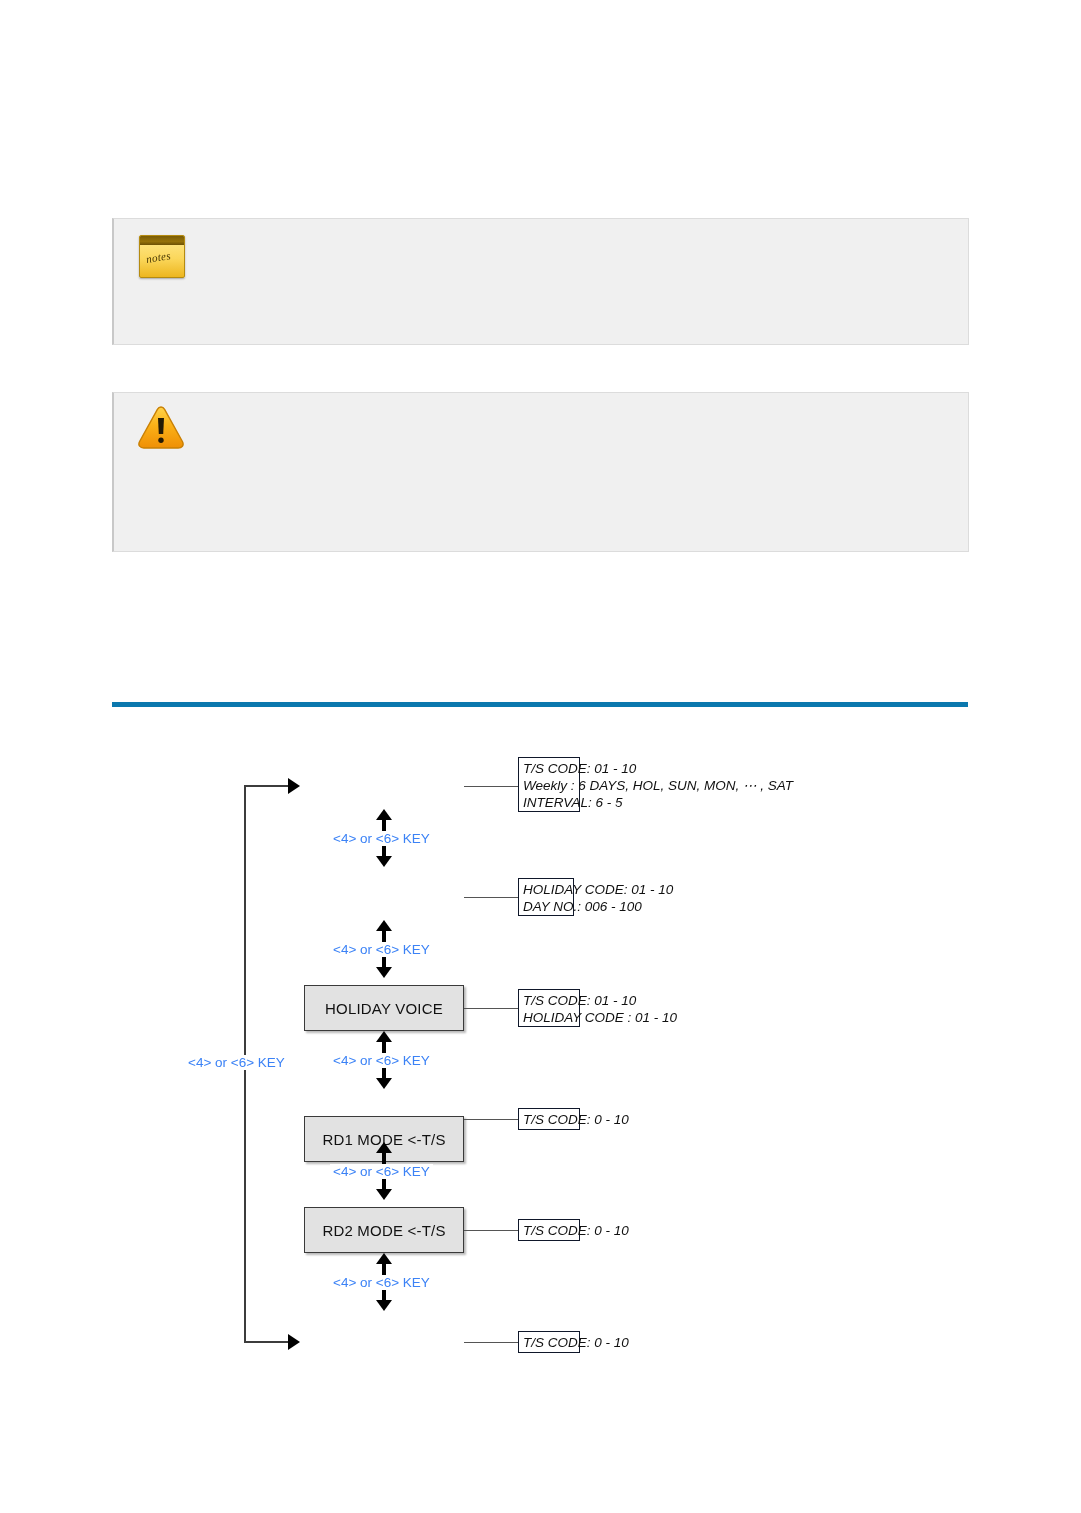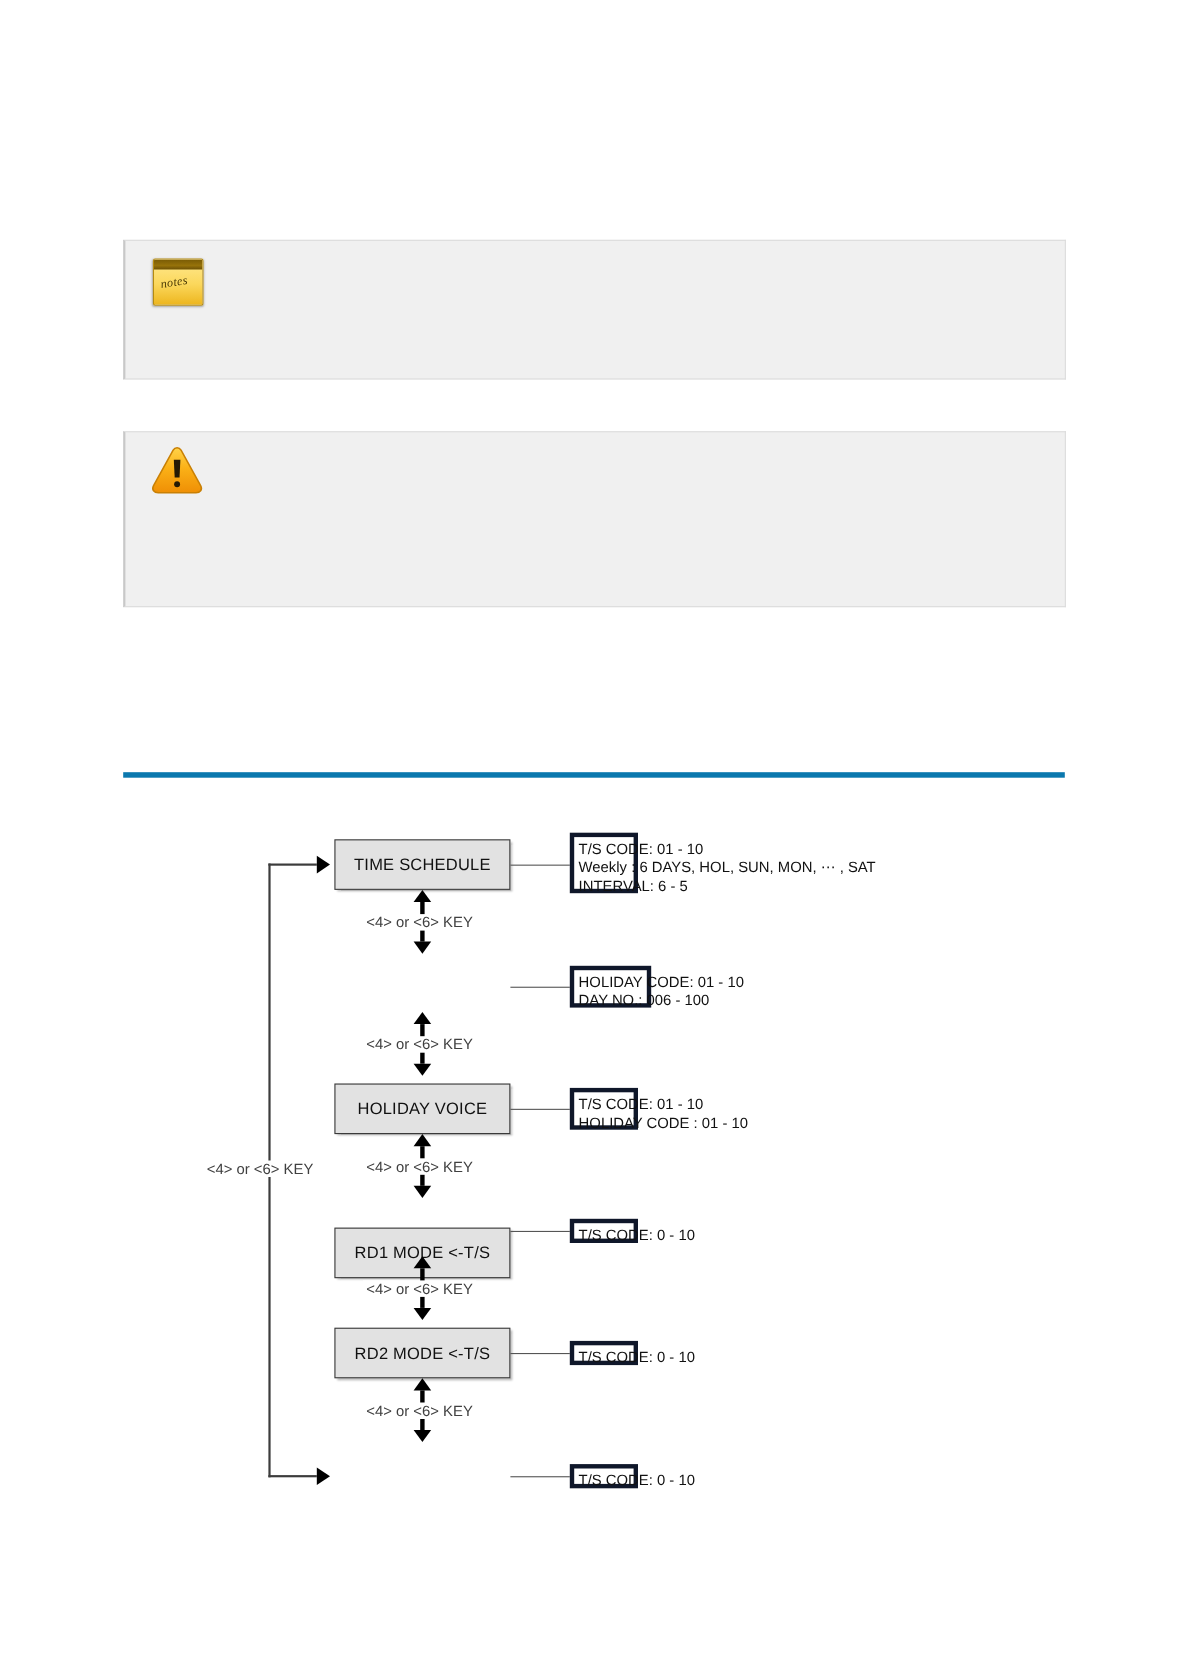--- a/index.html
+++ b/index.html
@@ -145,42 +145,43 @@
     width: 0; height: 0;
     border-left: 8px solid transparent;
     border-right: 8px solid transparent;
   }
   .arrowhead-up  { border-bottom: 11px solid #000; }
   .arrowhead-down{ border-top: 11px solid #000; }
 
   .keylabel {
     position: absolute;
     font-size: 13.5px;
-    color: #404040;
+    color: #3b82f6;
     white-space: nowrap;
     background: #fff;
     padding: 0 3px;
   }
 
   
   .leader {
     position: absolute;
     height: 1px;
     background: #555;
   }
   .annot {
     position: absolute;
     font-size: 13.5px;
     line-height: 17px;
     color: #111;
     white-space: nowrap;
     padding: 2px 3px 2px 4px;
-    border: 4px solid #0f172a;
+    border: 1px solid #0f172a;
     box-sizing: border-box;
     background: transparent;
+    font-style: italic;
   }
 
   
   .loop-seg { position: absolute; background: #3c3c3c; }
   .loop-arrow {
     position: absolute;
     width: 0; height: 0;
     border-top: 8px solid transparent;
     border-bottom: 8px solid transparent;
     border-left: 12px solid #000;
@@ -221,37 +222,34 @@
 
 <div id="flow-diagram">
 
   <div class="loop-seg" style="left:244px; top:50px; width:2px; height:558px;"></div>
   <div class="loop-seg" style="left:244px; top:50px; width:44px; height:2px;"></div>
   <div class="loop-seg" style="left:244px; top:606px; width:44px; height:2px;"></div>
   <div class="loop-arrow" style="left:288px; top:43px;"></div>
   <div class="loop-arrow" style="left:288px; top:599px;"></div>
   <div class="keylabel" style="left:185px; top:320px;">&lt;4&gt; or &lt;6&gt; KEY</div>
 
-  <div class="node" style="top:28px;">
-    <span>TIME SCHEDULE</span>
-  </div>
   <div class="leader" style="left:464px; top:51px; width:54px;"></div>
   <div class="annot" style="left:518px; top:22px; width:62px; height:55px;">
     <div>T/S CODE: 01 - 10</div>
     <div>Weekly : 6 DAYS, HOL, SUN, MON, ⋯ , SAT</div>
     <div>INTERVAL: 6 - 5</div>
   </div>
 
   <div class="arrowhead-up" style="top:74px;"></div>
   <div class="vconn" style="top:85px; height:36px;"></div>
   <div class="arrowhead-down" style="top:121px;"></div>
   <div class="keylabel" style="left:330px; top:96px;">&lt;4&gt; or &lt;6&gt; KEY</div>
 
   <div class="leader" style="left:464px; top:162px; width:54px;"></div>
-  <div class="annot" style="left:518px; top:143px; width:74px; height:38px;">
+  <div class="annot" style="left:518px; top:143px; width:56px; height:38px;">
     <div>HOLIDAY CODE: 01 - 10</div>
     <div>DAY NO.: 006 - 100</div>
   </div>
 
   <div class="arrowhead-up" style="top:185px;"></div>
   <div class="vconn" style="top:196px; height:36px;"></div>
   <div class="arrowhead-down" style="top:232px;"></div>
   <div class="keylabel" style="left:330px; top:207px;">&lt;4&gt; or &lt;6&gt; KEY</div>
 
   <div class="node" style="top:250px;">

